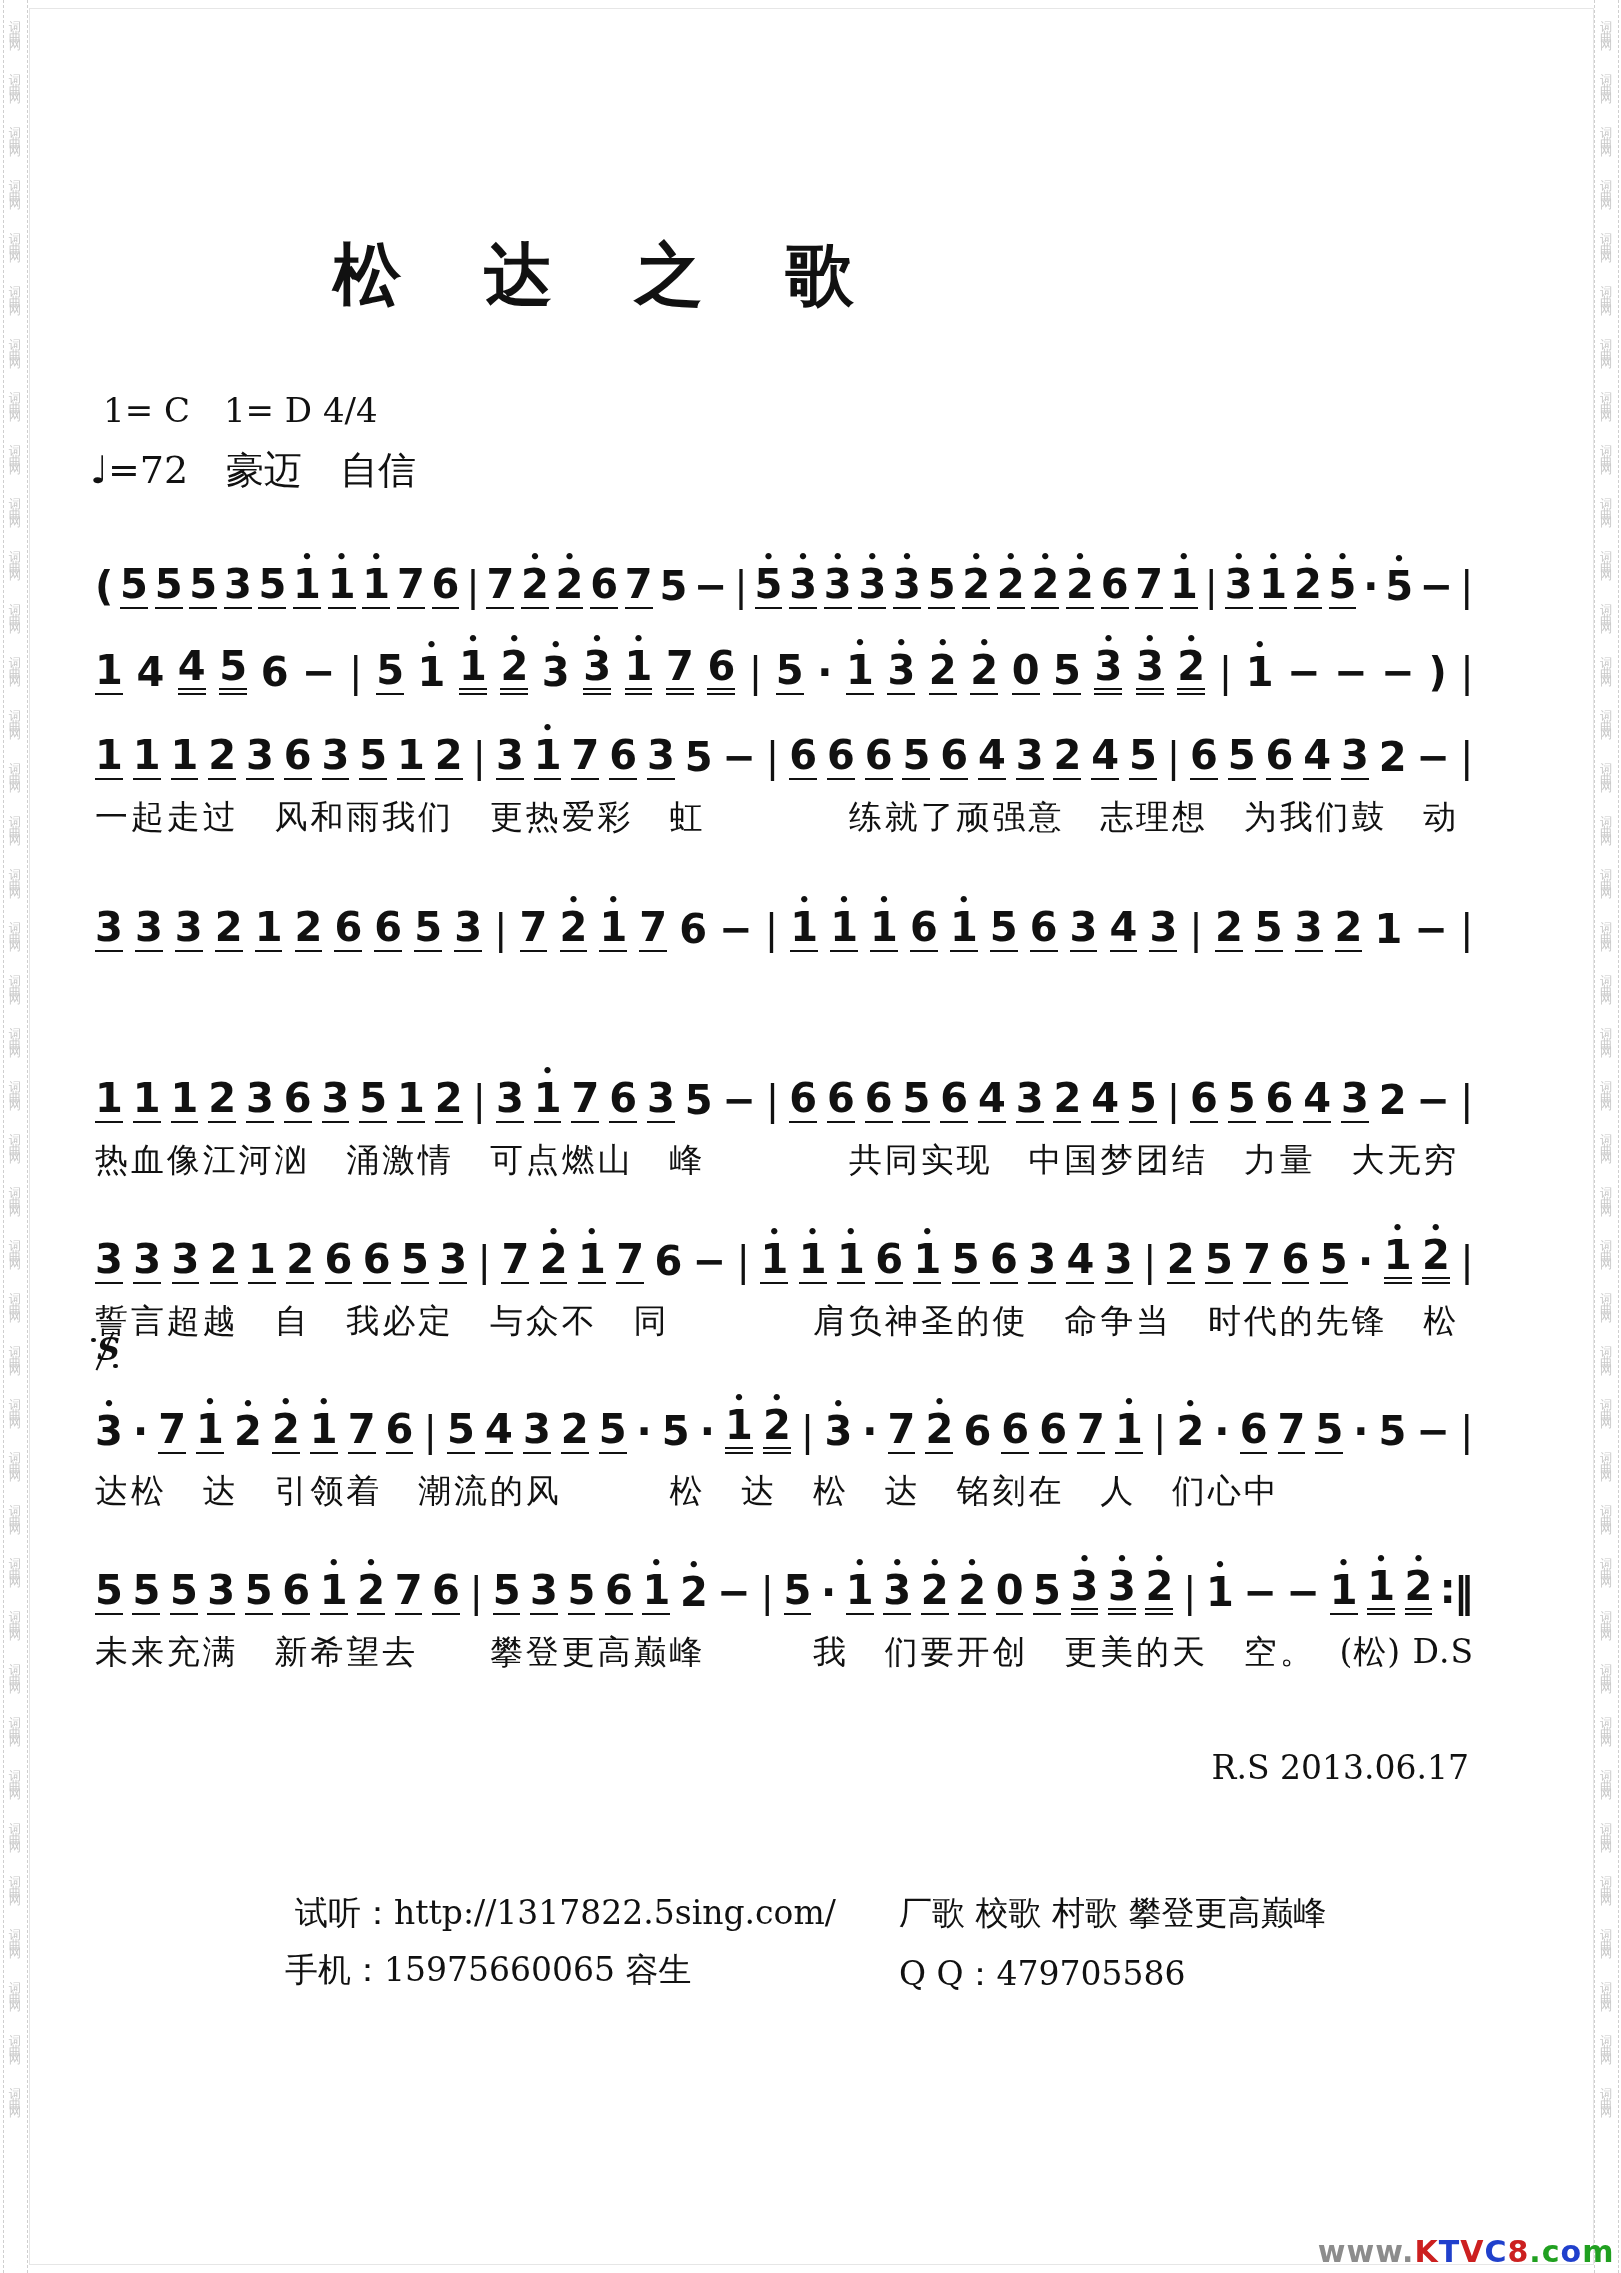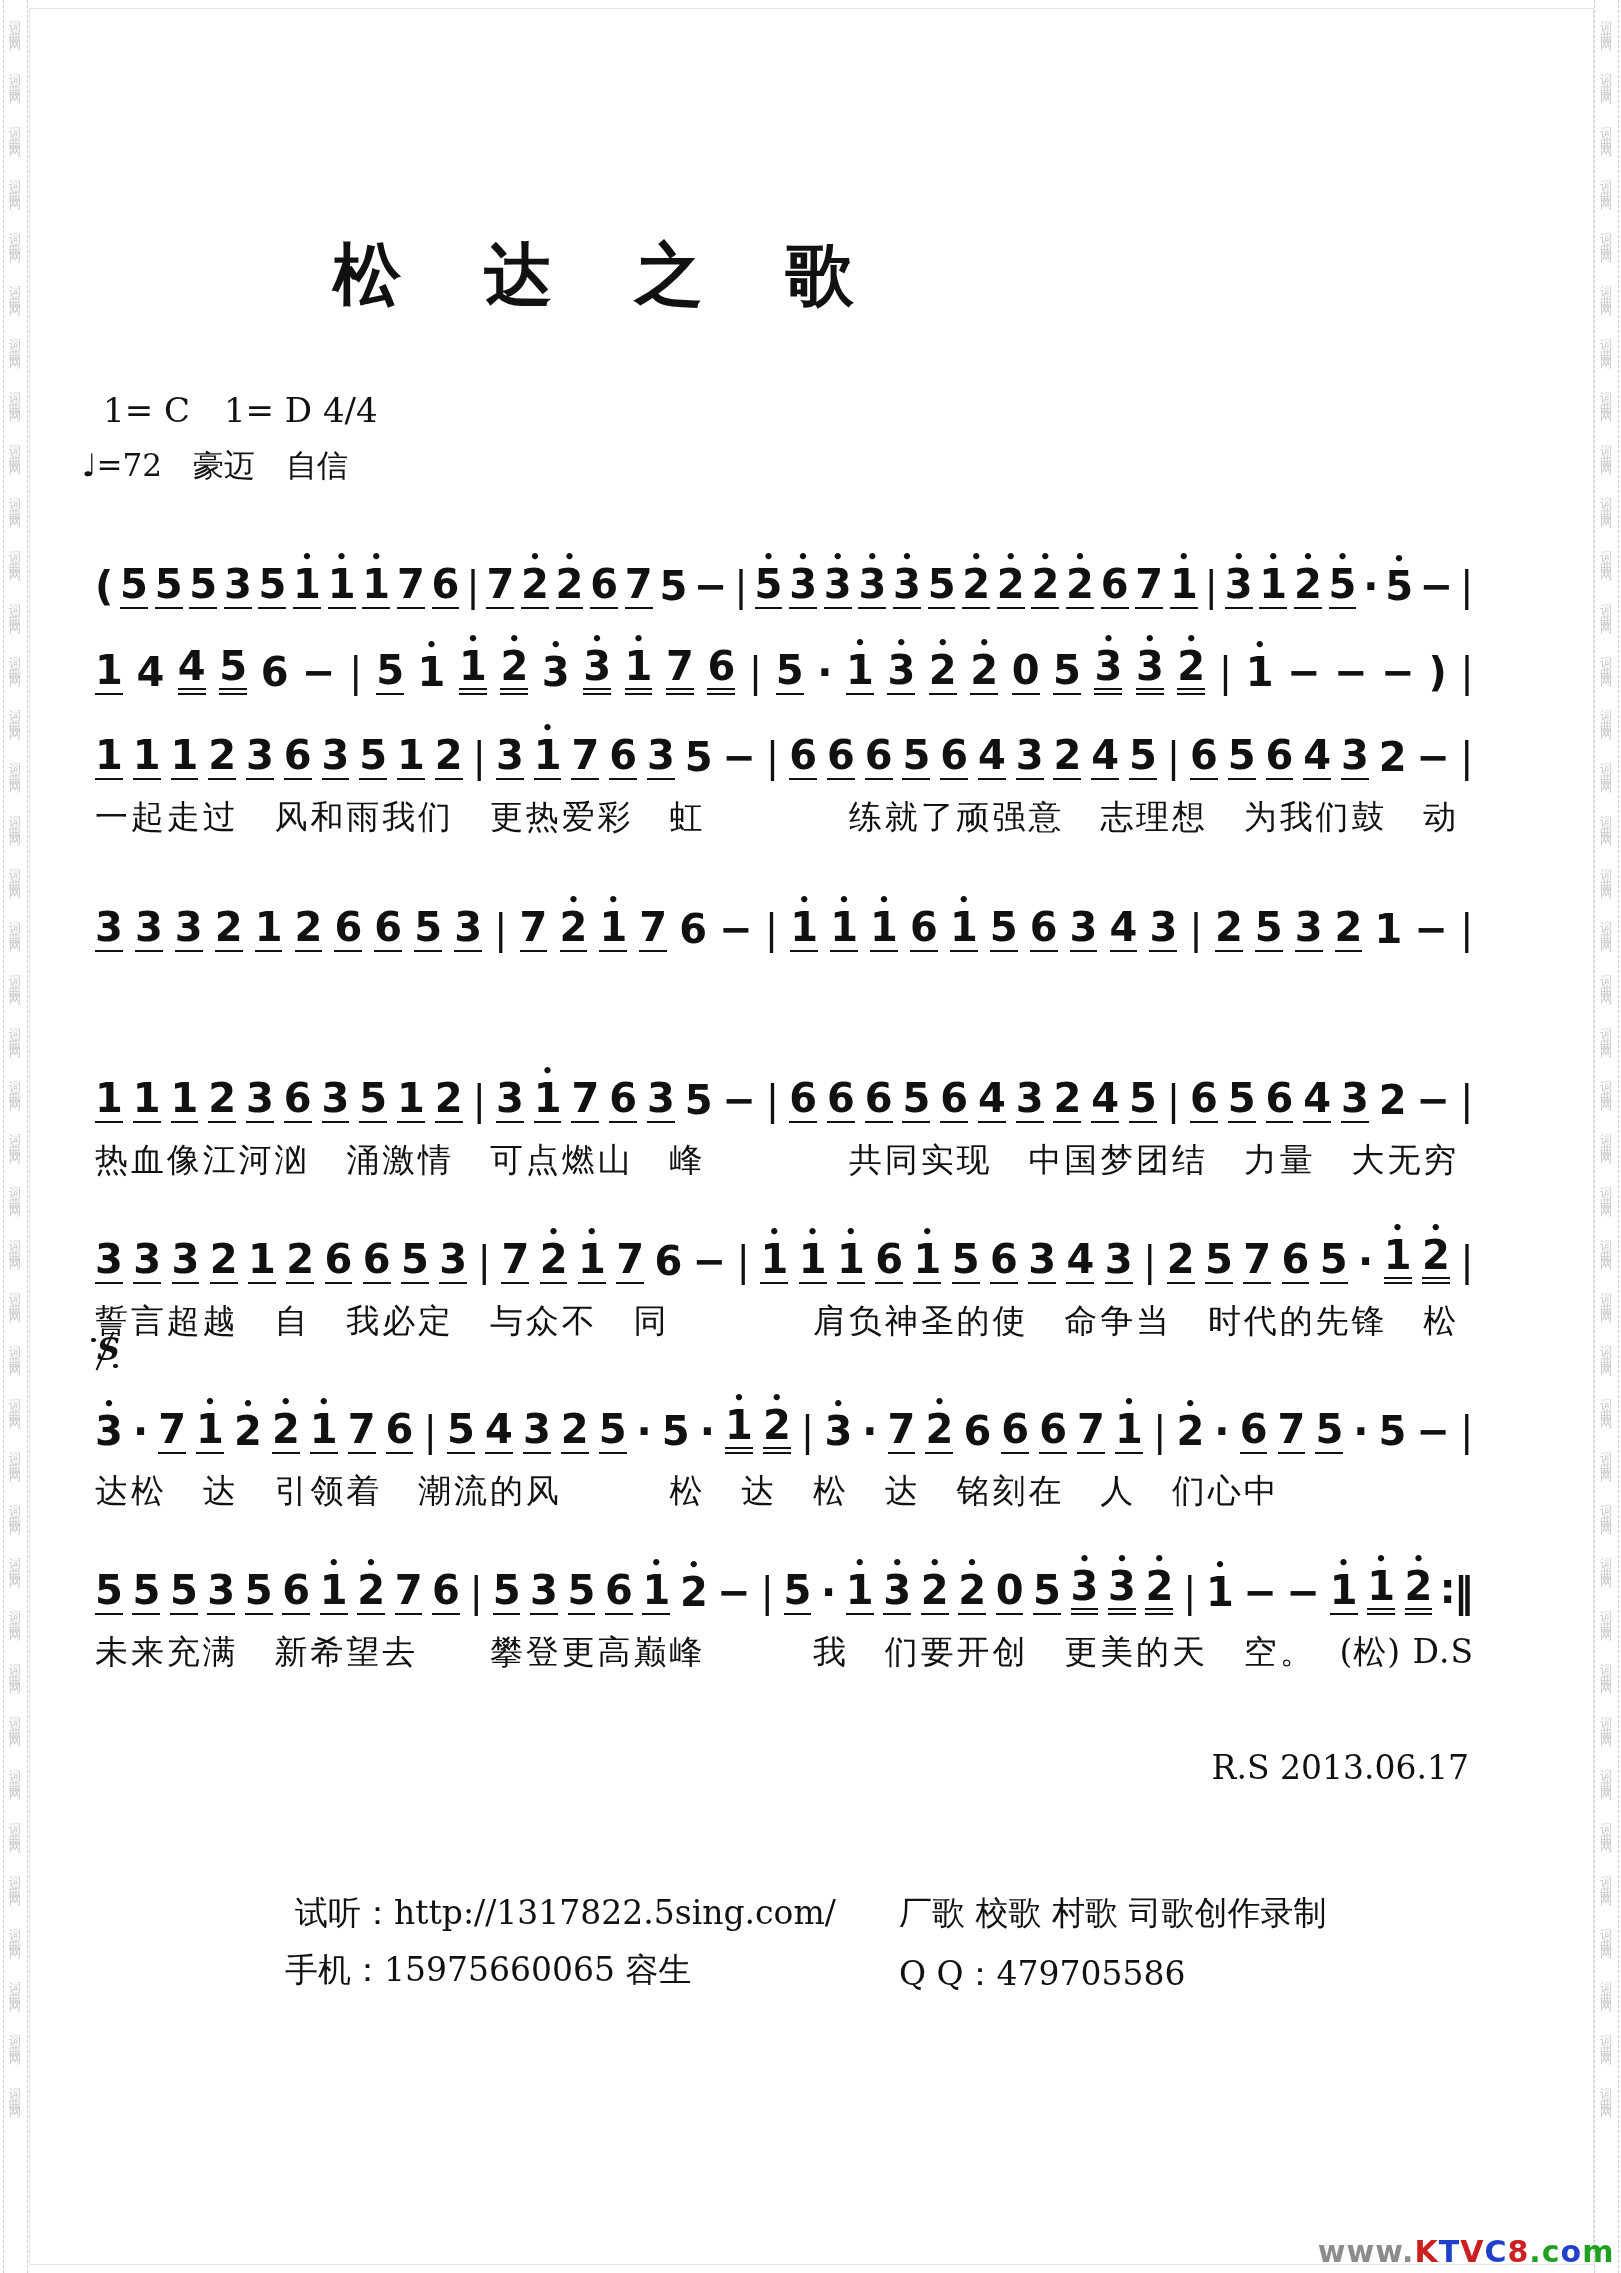--- a/index.html
+++ b/index.html
@@ -12,22 +12,22 @@
          border-left:1px dashed #cfcfcf;border-right:1px dashed #cfcfcf;
          writing-mode:vertical-rl;text-orientation:upright;
          color:#c9c9c9;font-size:12.4px;line-height:23px;letter-spacing:9.5px;padding-top:9.5px;}
   .strip.left{left:2.9px;}
   .strip.right{right:2.9px;}
 
   .title{position:absolute;top:230px;left:333px;font-family:Liberation Sans, sans-serif;
          font-weight:bold;font-size:68px;letter-spacing:32px;white-space:nowrap;}
   .keyline{position:absolute;top:388px;left:103px;font-family:"DejaVu Serif","Liberation Serif",serif;
            font-size:34px;white-space:nowrap;}
-  .tempoline{position:absolute;top:445px;left:82px;font-family:"DejaVu Serif","Liberation Serif",serif;
-           font-size:31px;white-space:nowrap;}
+  .tempoline{position:absolute;top:445px;left:90px;font-family:"DejaVu Serif","Liberation Serif",serif;
+           font-size:38px;white-space:nowrap;}
   .credit{position:absolute;top:436px;left:95px;width:1377px;text-align:right;
           font-family:"DejaVu Serif","Liberation Serif",serif;font-size:35px;}
 
   .system{position:absolute;left:95px;width:1379px;}
   .s1{top:521px;} .s2{top:607px;} .s3{top:692px;} .s4{top:864px;}
   .s5{top:1035px;} .s6{top:1196px;} .s7{top:1366px;} .s8{top:1527px;}
 
   .notes{display:flex;justify-content:space-between;align-items:flex-end;
          font-weight:bold;font-size:40px;height:88px;}
   .note{position:relative;display:inline-block;text-align:center;line-height:1;}
@@ -423,19 +423,19 @@
       </div>
     <div class="lyrics">
       <span class="lyr-right">(松) D.S</span>
       <span>未来充满　新希望去　　攀登更高巅峰　　　我　们要开创　更美的天　空。</span>
     </div>
   </div>
 
   <div class="date">R.S 2013.06.17</div>
 
   <div class="foot f-listen">试听：http://1317822.5sing.com/</div>
-  <div class="foot f-services">厂歌 校歌 村歌 司歌创作录制</div>
+  <div class="foot f-services">厂歌 校歌 村歌 攀登更高巅峰</div>
   <div class="foot f-phone">手机：15975660065 容生</div>
   <div class="foot f-qq">Q Q：479705586</div>
 
   <div class="site"><span style="color: rgb(140, 140, 140);">w</span><span style="color: rgb(140, 140, 140);">w</span><span style="color: rgb(140, 140, 140);">w</span><span style="color: rgb(140, 140, 140);">.</span><span style="color: rgb(204, 32, 32);">K</span><span style="color: rgb(32, 64, 204);">T</span><span style="color: rgb(204, 32, 32);">V</span><span style="color: rgb(32, 64, 204);">C</span><span style="color: rgb(204, 32, 32);">8</span><span style="color: rgb(32, 160, 32);">.</span><span style="color: rgb(32, 160, 32);">c</span><span style="color: rgb(32, 64, 204);">o</span><span style="color: rgb(32, 160, 32);">m</span></div>
 </div>
 
 
 </body></html>

